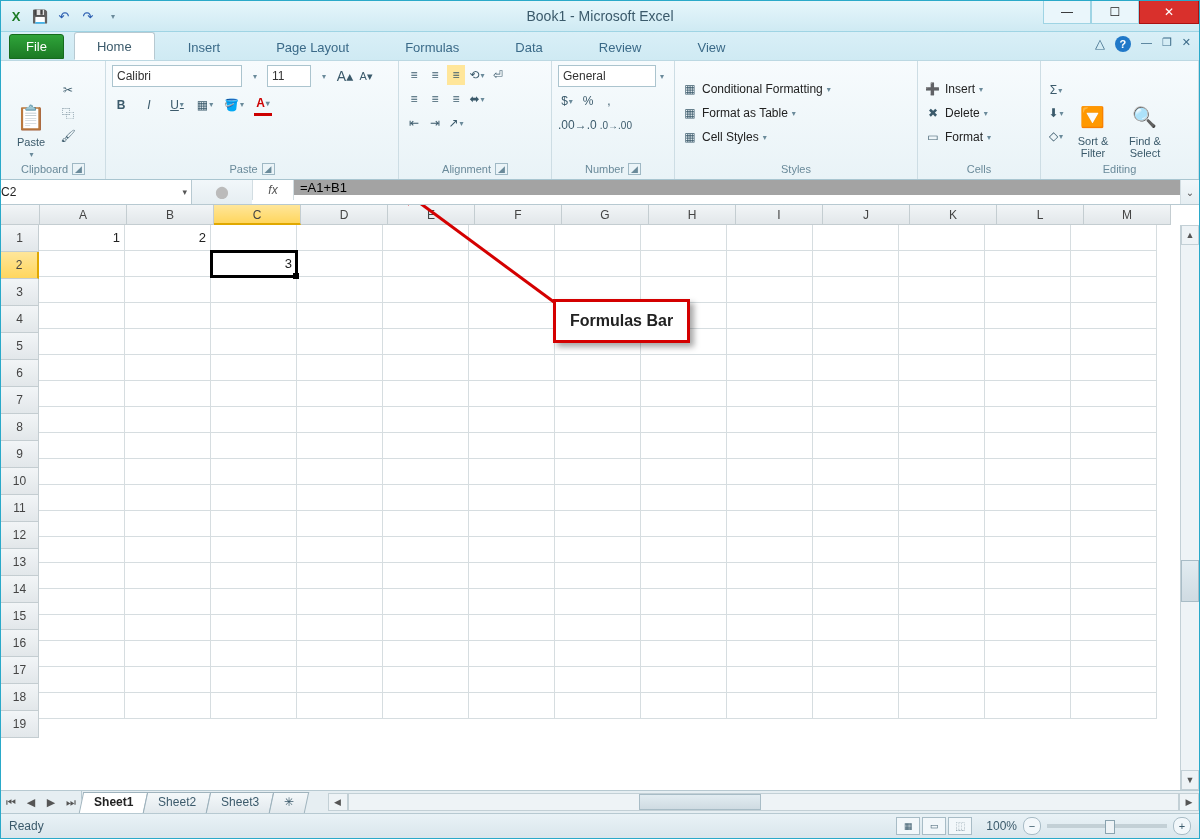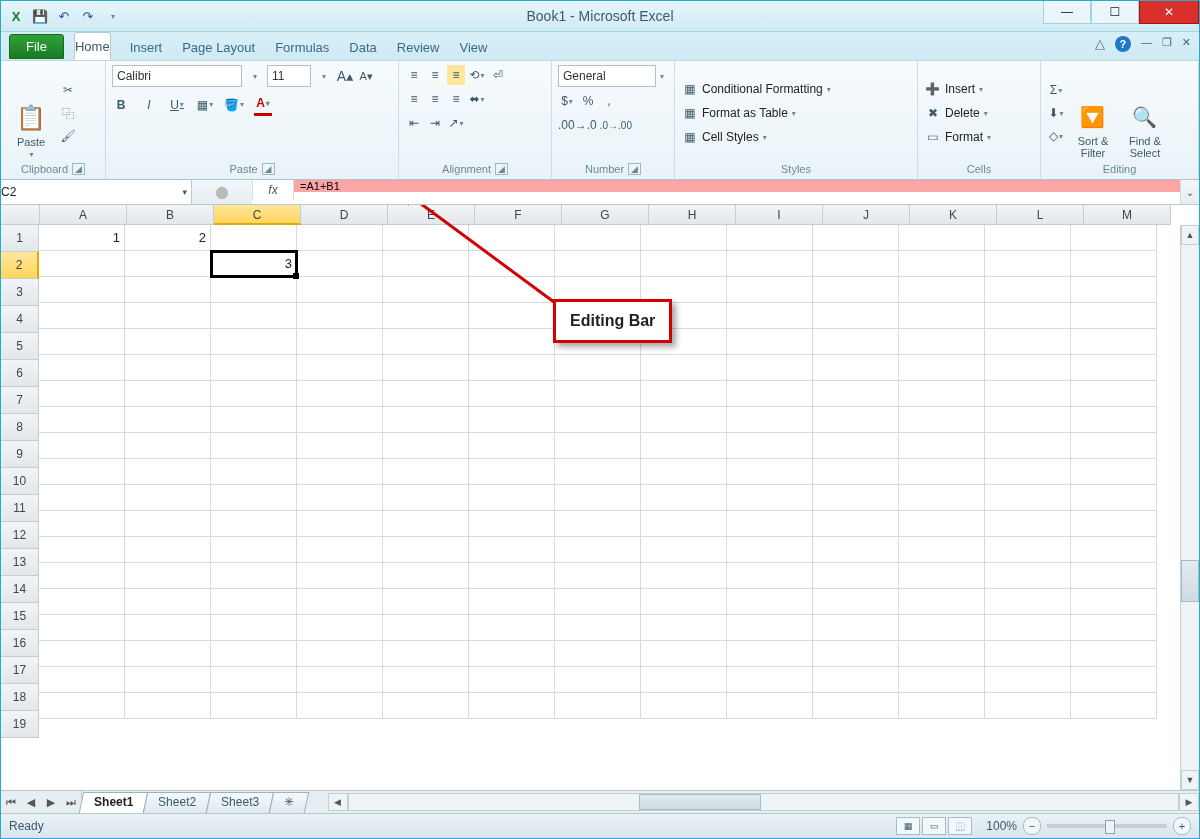--- a/index.html
+++ b/index.html
@@ -6,21 +6,21 @@
 .window{width:1200px;height:839px;border:1px solid #2aa9c9;box-sizing:border-box;display:flex;flex-direction:column;background:#fff}
 .titlebar{height:30px;background:linear-gradient(#e6f6fb,#cfeaf3);display:flex;align-items:center;border-bottom:1px solid #9fd4e4;position:relative}
 .titlebar .qat{display:flex;align-items:center;gap:6px;padding-left:6px}
 .qat-icon{width:18px;height:18px;display:flex;align-items:center;justify-content:center;font-size:13px}
 .title-text{position:absolute;left:0;right:0;text-align:center;font-size:14px;color:#3b5a6b;pointer-events:none}
 .win-controls{position:absolute;right:0;top:0;display:flex}
 .win-btn{width:46px;height:22px;display:flex;align-items:center;justify-content:center;border:1px solid #9fd4e4;border-top:none;background:#eaf6fb;font-size:12px}
 .win-btn.close{background:#d9302c;color:#fff;border-color:#a11;width:58px}
 
 .tabrow{height:28px;background:linear-gradient(#d9eff7,#cfeaf3);display:flex;align-items:flex-end;border-bottom:1px solid #bcd8e2;padding-left:4px;position:relative}
-.tab{padding:6px 0 5px;font-size:13px;color:#3b6a88;border:1px solid transparent;border-bottom:none;margin-right:18px;cursor:default}
+.tab{padding:6px 22px 5px;font-size:13px;color:#3b6a88;border:1px solid transparent;border-bottom:none;margin-right:10px;cursor:default}
 .tab.file{background:linear-gradient(#2fa33a,#1b7a24);color:#fff;border:1px solid #156b1d;border-radius:3px 3px 0 0;margin-right:10px;margin-left:4px;margin-bottom:1px;padding:4px 16px}
 .tab.active{background:#fff;border:1px solid #b7c9d1;border-bottom:1px solid #fff;border-radius:3px 3px 0 0;color:#3b5a6b}
 .tab-help{position:absolute;right:8px;top:4px;display:flex;gap:10px;color:#3b6a88;font-size:13px}
 .help-circle{width:16px;height:16px;border-radius:50%;background:#2078c8;color:#fff;display:flex;align-items:center;justify-content:center;font-weight:bold;font-size:11px}
 
 .ribbon{height:118px;background:linear-gradient(#f7fbfd,#e9f3f7);border-bottom:1px solid #a9c5d0;display:flex}
 .group{border-right:1px solid #cdddE4;display:flex;flex-direction:column;justify-content:space-between;padding:4px 6px 2px}
 .group-body{display:flex;gap:4px;flex:1}
 .group-label{height:16px;font-size:11px;color:#6a8a9a;text-align:center;display:flex;align-items:center;justify-content:center;gap:4px}
 .group-label .dlg{font-size:9px;border:1px solid #9fb8c4;padding:0 2px;color:#6a8a9a}
@@ -31,21 +31,21 @@
 .smbtn{min-width:18px;height:20px;display:flex;align-items:center;justify-content:center;font-size:12px;color:#3b5a6b}
 .dd{font-size:8px;color:#6a8a9a;margin-left:1px}
 select.fake,input.fake{border:1px solid #abc4ce;background:#fff;height:20px;font-size:12px;color:#333;padding:0 4px}
 
 .fbar{height:24px;border-bottom:1px solid #b7c9d1;display:flex;align-items:stretch;background:linear-gradient(#f2f7fa,#e6eef2)}
 .namebox{width:190px;border-right:1px solid #b7c9d1;display:flex;align-items:center;justify-content:center;background:#fff;position:relative}
 .namebox span{flex:1;text-align:left}
 .namebox .dd2{position:absolute;right:4px;font-size:9px;color:#555}
 .fx-area{display:flex;align-items:flex-start;flex:1;background:#fff}
 .fx-label{width:40px;text-align:center;font-style:italic;color:#555;border-left:1px solid #d2dde2;border-right:1px solid #d2dde2;padding:3px 0}
-.fx-input{flex:1;border:none;padding:0 6px;font-size:11px;background:#fca5a5}
+.fx-input{flex:1;border:none;padding:0 6px;font-size:13px;background:#a3a3a3}
 .fx-expand{width:18px;border-left:1px solid #d2dde2;display:flex;align-items:center;justify-content:center;font-size:10px;color:#555}
 
 .gridwrap{flex:1;display:flex;flex-direction:column;position:relative;overflow:hidden}
 .gridhead{display:flex;height:20px}
 .corner{width:38px;background:linear-gradient(#f2f5f7,#e2e7ea);border-right:1px solid #c4cdd1;border-bottom:1px solid #c4cdd1}
 .colheads{display:flex;flex:1}
 .ch{width:86px;background:linear-gradient(#f2f5f7,#e2e7ea);border-right:1px solid #c4cdd1;border-bottom:1px solid #c4cdd1;text-align:center;font-size:12px;color:#444;line-height:20px}
 .ch.sel{background:linear-gradient(#ffe69a,#ffd65e);border-bottom:2px solid #e0a800}
 .gridbody{flex:1;display:flex;overflow:hidden}
 .rowheads{width:38px;display:flex;flex-direction:column}
@@ -633,21 +633,21 @@
 
     <svg class="arrow" style="left:390px;top:-22px" width="220" height="170">
       <defs>
           <marker id="ah" markerWidth="10" markerHeight="10" refX="2" refY="3" orient="auto">
             <path d="M0,0 L0,6 L8,3 z" fill="#d40000"></path>
           </marker>
         </defs>
       <line x1="186" y1="136" x2="18" y2="12" stroke="#d40000" stroke-width="3" marker-end="url(#ah)"></line>
     </svg>
     <div class="callout" style="left:552px;top:94px">
-      <span>Editing Bar</span>
+      <span>Formulas Bar</span>
     </div>
   </div>
 
   <div class="sheetbar">
     <div class="navset">
       <span class="navbtn">⏮</span>
       <span class="navbtn">◀</span>
       <span class="navbtn">▶</span>
       <span class="navbtn">⏭</span>
     </div>

